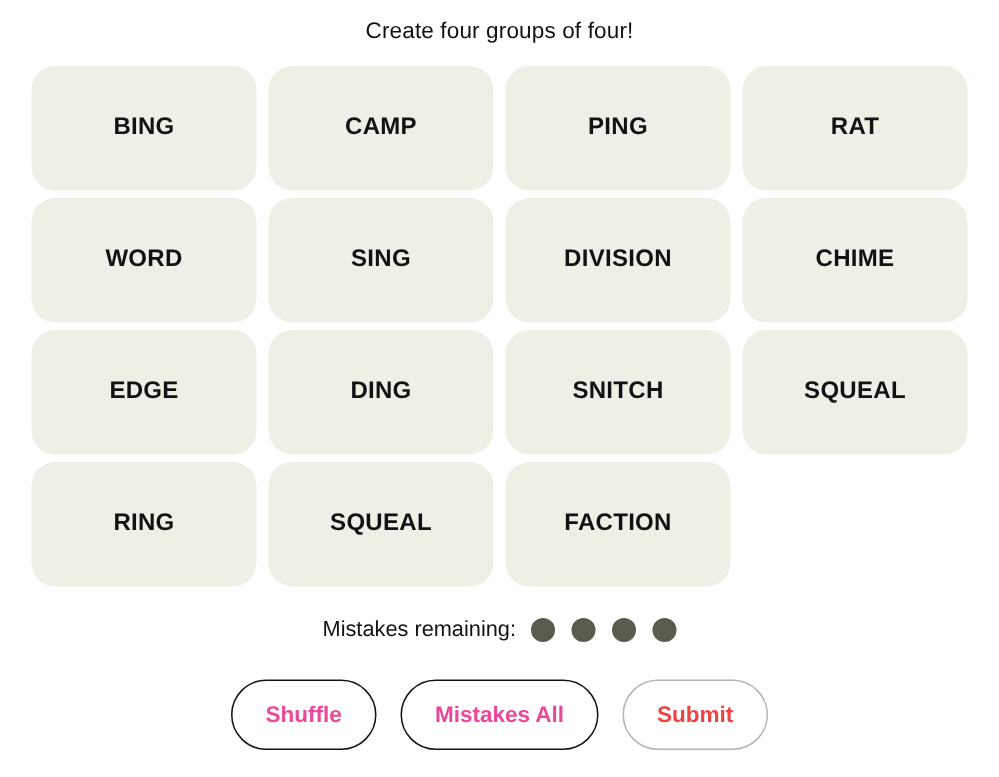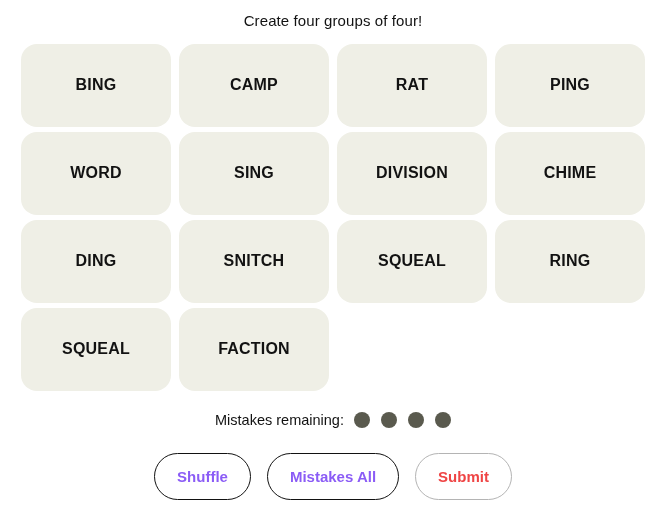--- a/index.html
+++ b/index.html
@@ -104,21 +104,21 @@
     justify-content: center;
     gap: 16px;
   }
   .btn {
     height: 47px;
     min-width: 86px;
     padding: 0 22px;
     border-radius: 24px;
     background: #ffffff;
     border: 1px solid #121212;
-    color: #8b5cf6;
+    color: #ec4899;
     font-family: "Liberation Sans", sans-serif;
     font-size: 15px;
     font-weight: bold;
     line-height: 1;
     cursor: pointer;
     display: flex;
     align-items: center;
     justify-content: center;
     white-space: nowrap;
   }
@@ -136,36 +136,39 @@
   <div class="title">Create four groups of four!</div>
 
   <div class="board" id="board">
       <div class="tile">
         <span class="tile-label">BING</span>
       </div>
       <div class="tile">
         <span class="tile-label">CAMP</span>
       </div>
       <div class="tile">
+        <span class="tile-label">PING</span>
+      </div>
+      <div class="tile">
         <span class="tile-label">RAT</span>
       </div>
       <div class="tile">
-        <span class="tile-label">PING</span>
-      </div>
-      <div class="tile">
         <span class="tile-label">WORD</span>
       </div>
       <div class="tile">
         <span class="tile-label">SING</span>
       </div>
       <div class="tile">
         <span class="tile-label">DIVISION</span>
       </div>
       <div class="tile">
         <span class="tile-label">CHIME</span>
+      </div>
+      <div class="tile">
+        <span class="tile-label">EDGE</span>
       </div>
       <div class="tile">
         <span class="tile-label">DING</span>
       </div>
       <div class="tile">
         <span class="tile-label">SNITCH</span>
       </div>
       <div class="tile">
         <span class="tile-label">SQUEAL</span>
       </div>

